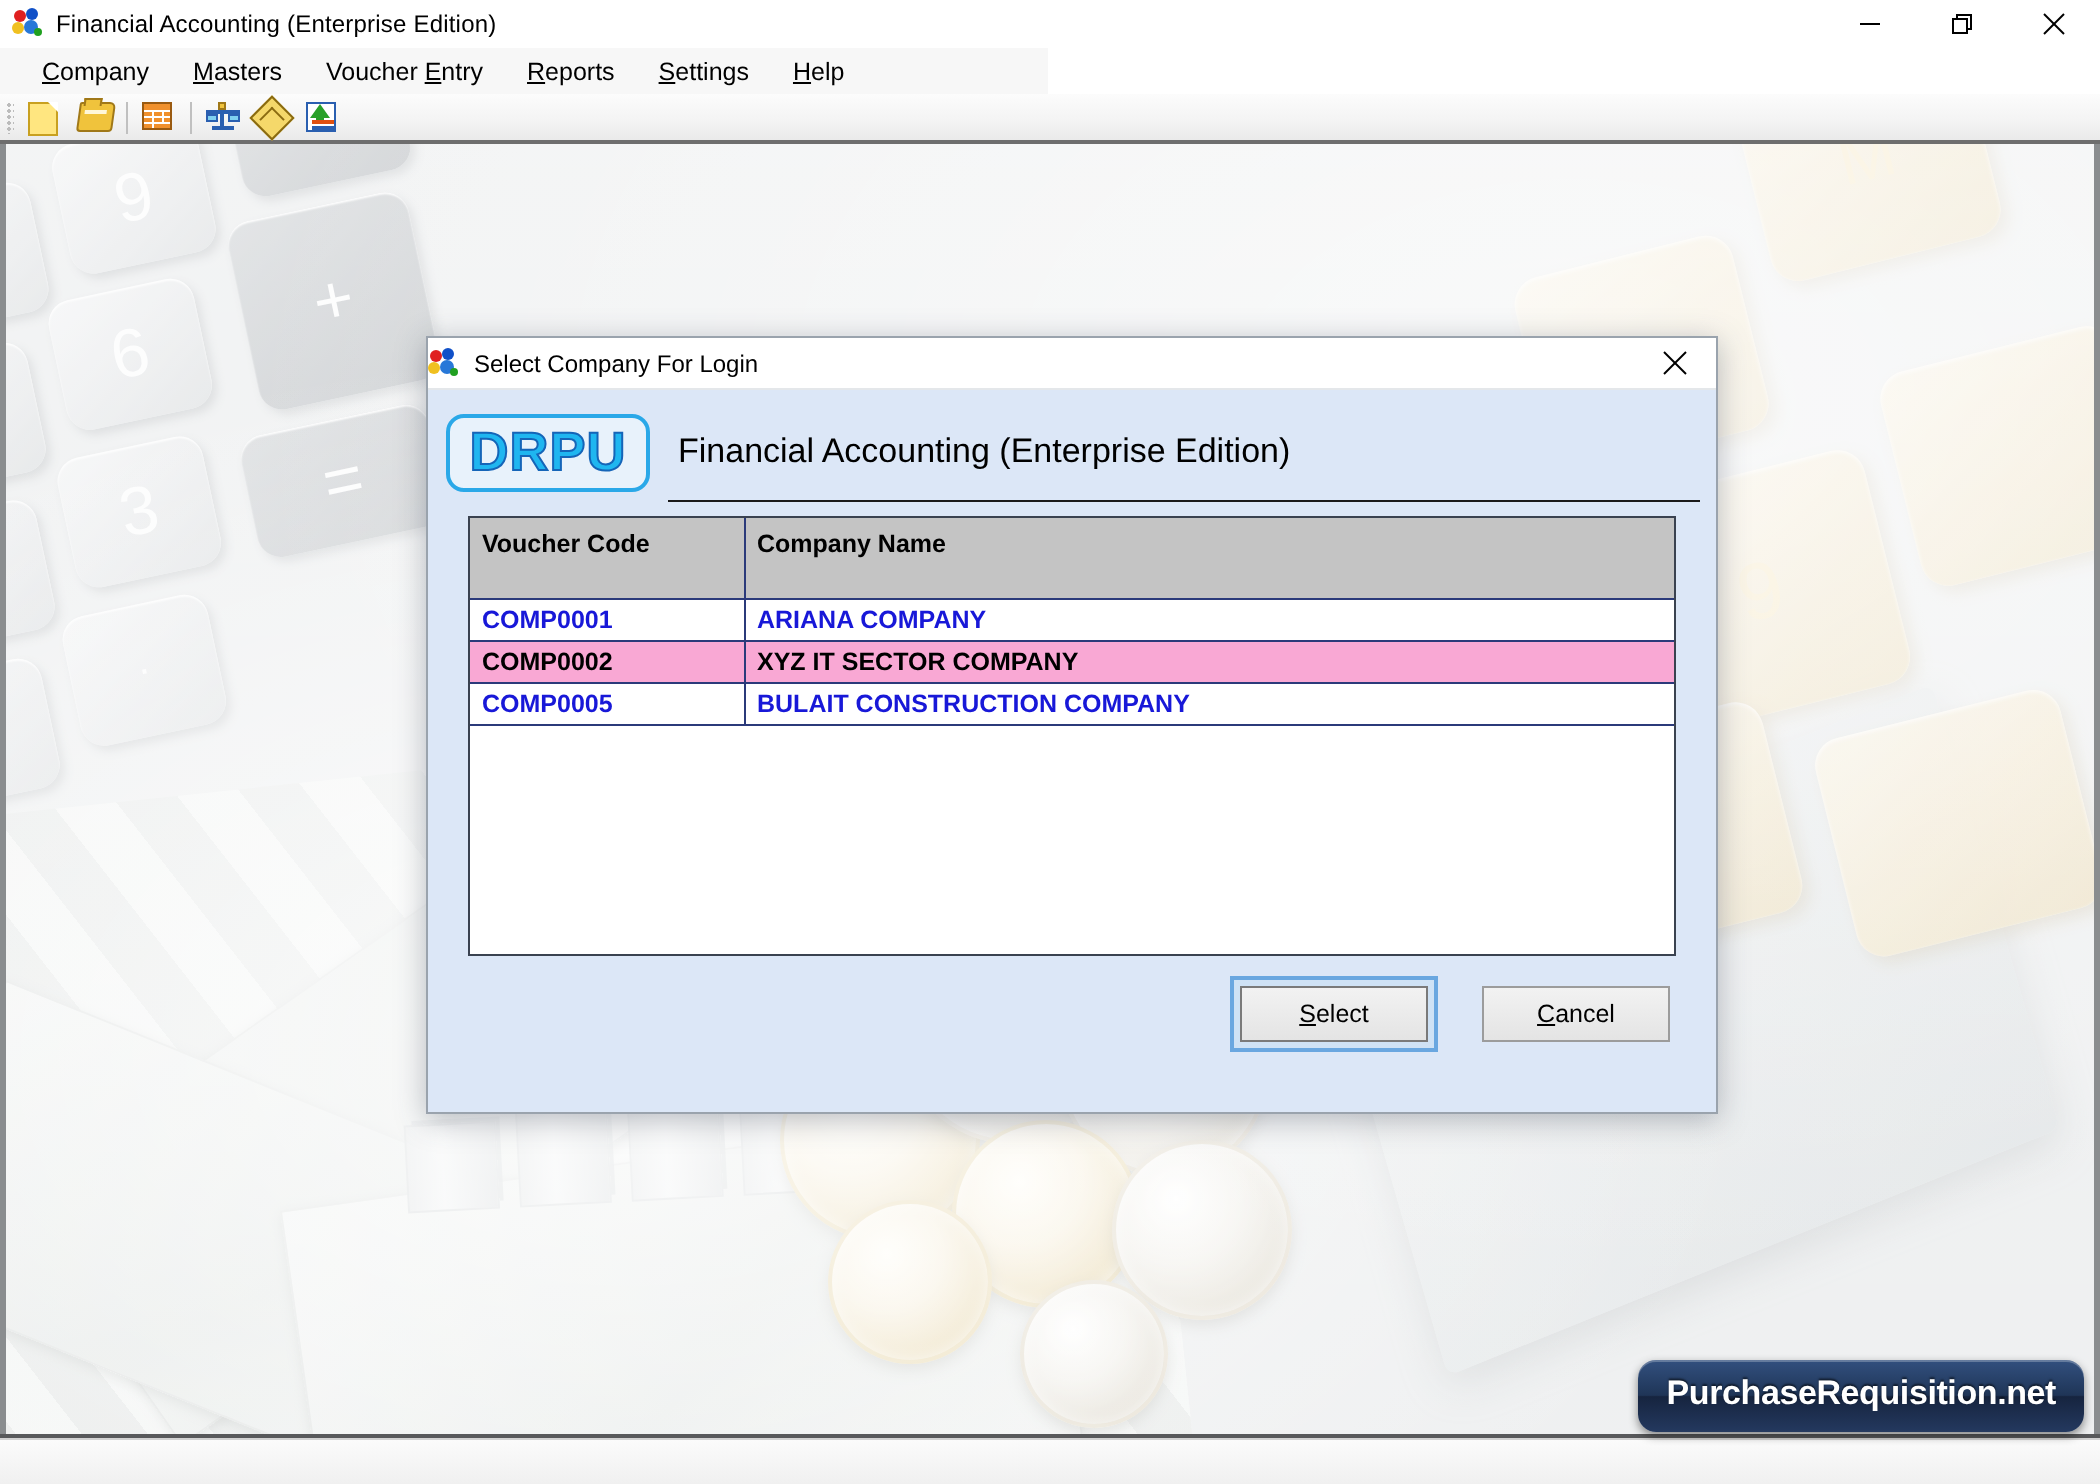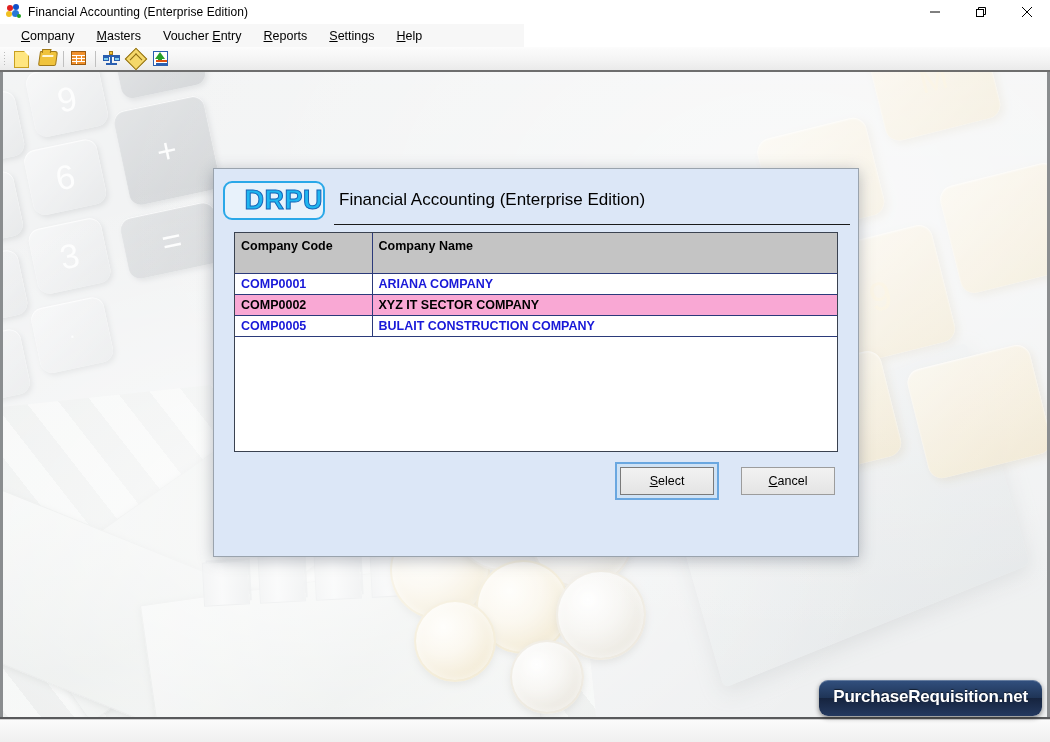--- a/index.html
+++ b/index.html
@@ -370,21 +370,21 @@
     display:flex; align-items:center;
     padding-left: 9px;
     flex: 0 0 auto;
     position: relative;
   }
   .drpu-logo {
     width: 98px; height: 35px;
     border: 2px solid #2aa8e8;
     border-radius: 9px;
     background: #e8f2fb;
-    display:flex; align-items:center; justify-content:flex-end;
+    display:flex; align-items:center; justify-content:center;
     margin-right: 14px;
     flex:0 0 auto;
   }
   .drpu-logo span {
     font-size: 27px;
     font-weight: bold;
     color: #1fb6f0;
     letter-spacing: 0.5px;
     -webkit-text-stroke: 1px #1565b8;
     font-family:"Liberation Sans", sans-serif;
@@ -639,39 +639,55 @@
     <div class="desktop-edge-r"></div>
     <div class="desktop-edge-b"></div>
   </div>
 
   <div class="statusbar"></div>
 
   <div class="watermark">PurchaseRequisition.net</div>
 
   <div class="dialog">
 
+    <div class="dlg-titlebar">
+      <div class="dlg-icon app-icon" style="margin-left:0;">
+        <i class="ai1"></i>
+          <i class="ai2"></i>
+          <i class="ai3"></i>
+          <i class="ai4"></i>
+          <i class="ai5"></i>
+      </div>
+      <div class="dlg-title">Select Company For Login</div>
+      <div class="dlg-close">
+        <svg width="13" height="13" viewBox="0 0 13 13">
+          <line x1="1" y1="1" x2="12" y2="12" stroke="#000" stroke-width="1"></line>
+          <line x1="12" y1="1" x2="1" y2="12" stroke="#000" stroke-width="1"></line>
+        </svg>
+      </div>
+    </div>
 
     <div class="dlg-header">
       <div class="drpu-logo">
         <span>DRPU</span>
       </div>
       <div class="dlg-product">Financial Accounting (Enterprise Edition)</div>
       <div class="dlg-headrule"></div>
     </div>
 
     <div class="dlg-body">
       <div class="grid-wrap">
         <table class="grid">
           <colgroup>
               <col class="col-code">
               <col>
             </colgroup>
           <thead>
             <tr>
-              <th>Company Code</th>
+              <th>Voucher Code</th>
               <th>Company Name</th>
             </tr>
           </thead>
           <tbody>
             <tr>
               <td>COMP0001</td>
               <td>ARIANA COMPANY</td>
             </tr>
             <tr class="selected">
               <td>COMP0002</td>

